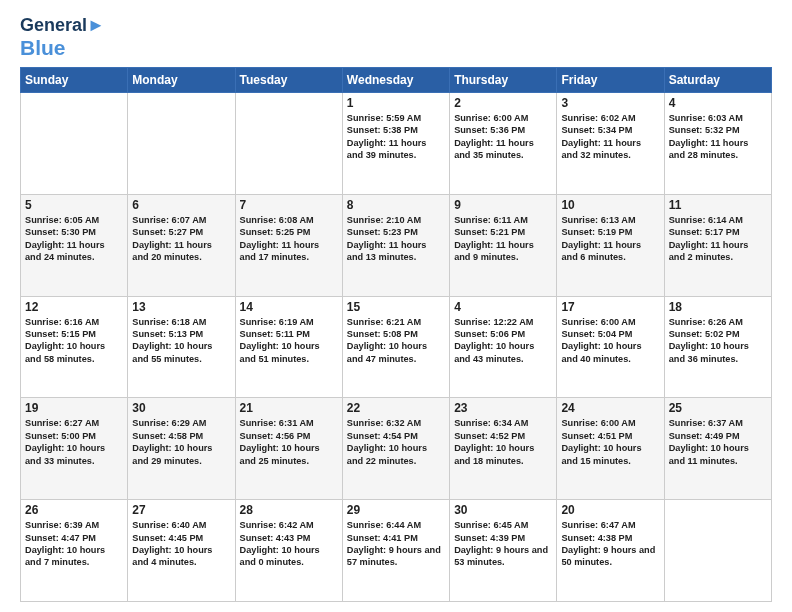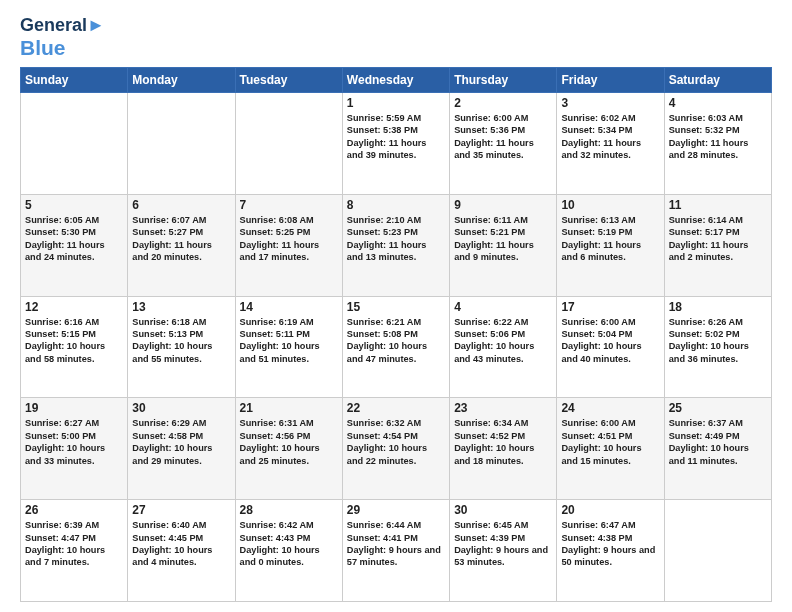--- a/index.html
+++ b/index.html
@@ -234,21 +234,21 @@
           </td>
           <td>
             <span class="day-num">15</span>
             <div class="cell-text">Sunrise: 6:21 AM
 Sunset: 5:08 PM
 Daylight: 10 hours
 and 47 minutes.</div>
           </td>
           <td>
             <span class="day-num">4</span>
-            <div class="cell-text">Sunrise: 6:22 AM
+            <div class="cell-text">Sunrise: 12:22 AM
 Sunset: 5:06 PM
 Daylight: 10 hours
 and 43 minutes.</div>
           </td>
           <td>
             <span class="day-num">17</span>
             <div class="cell-text">Sunrise: 6:00 AM
 Sunset: 5:04 PM
 Daylight: 10 hours
 and 40 minutes.</div>

